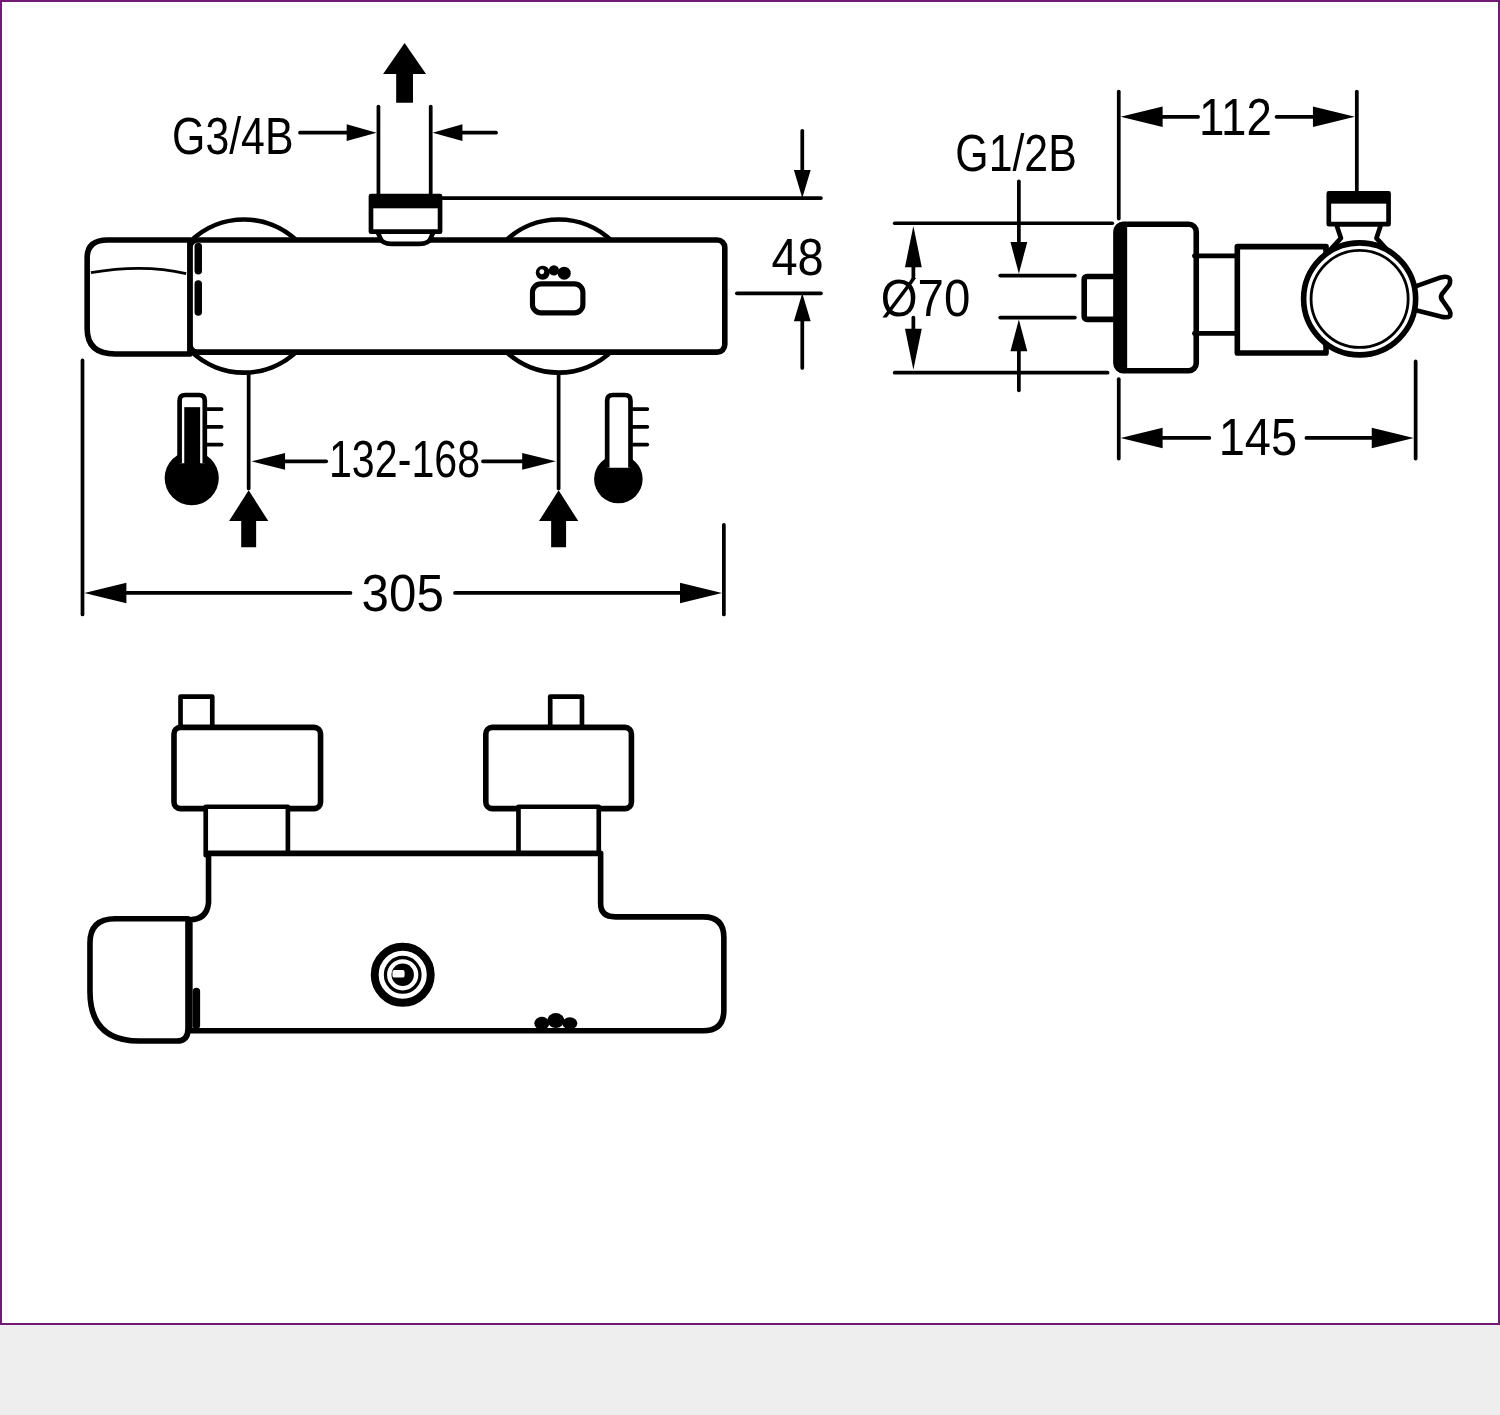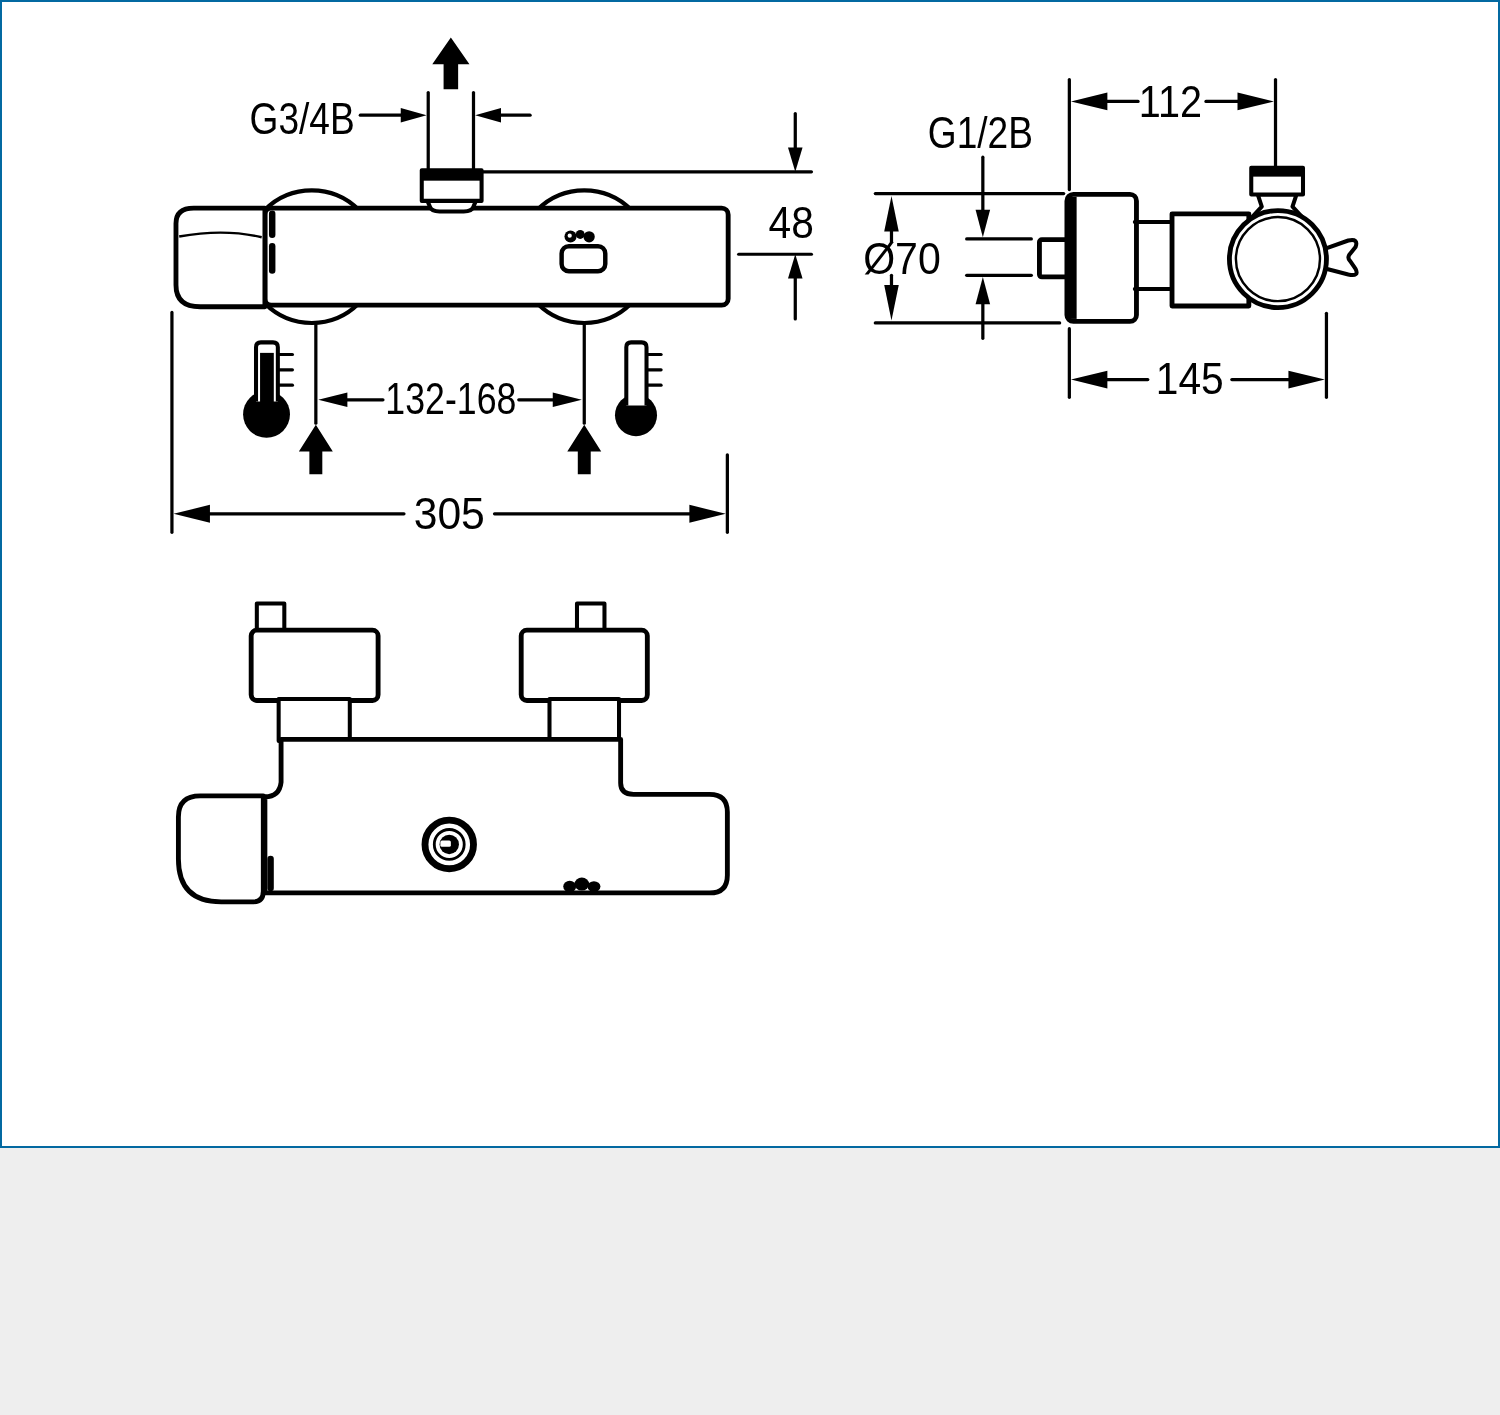--- a/index.html
+++ b/index.html
@@ -1,18 +1,18 @@
 <!DOCTYPE html>
 <html><head>
 <meta charset="utf-8">
 <style>
   html,body{margin:0;padding:0;background:#eee;}
   .sheet{
-    width:1500px;height:1148px;background:#fff;
-    border:2px solid #0369a1;box-sizing:border-box;
+    width:1500px;height:1325px;background:#fff;
+    border:2px solid #701a75;box-sizing:border-box;
     position:relative;margin:0 auto;
     font-family:"Liberation Sans","DejaVu Sans",sans-serif;
   }
   svg{display:block;width:100%;height:100%;}
   .ol{fill:#fff;stroke:#000;stroke-width:6;stroke-linejoin:round;stroke-linecap:round;}
   .ol5{fill:#fff;stroke:#000;stroke-width:5;stroke-linejoin:round;stroke-linecap:round;}
   .thin{fill:none;stroke:#000;stroke-width:3;}
   .dim{fill:none;stroke:#000;stroke-width:4;stroke-linecap:round;}
   .blk{fill:#000;stroke:none;}
   .arr{fill:#000;stroke:none;}

